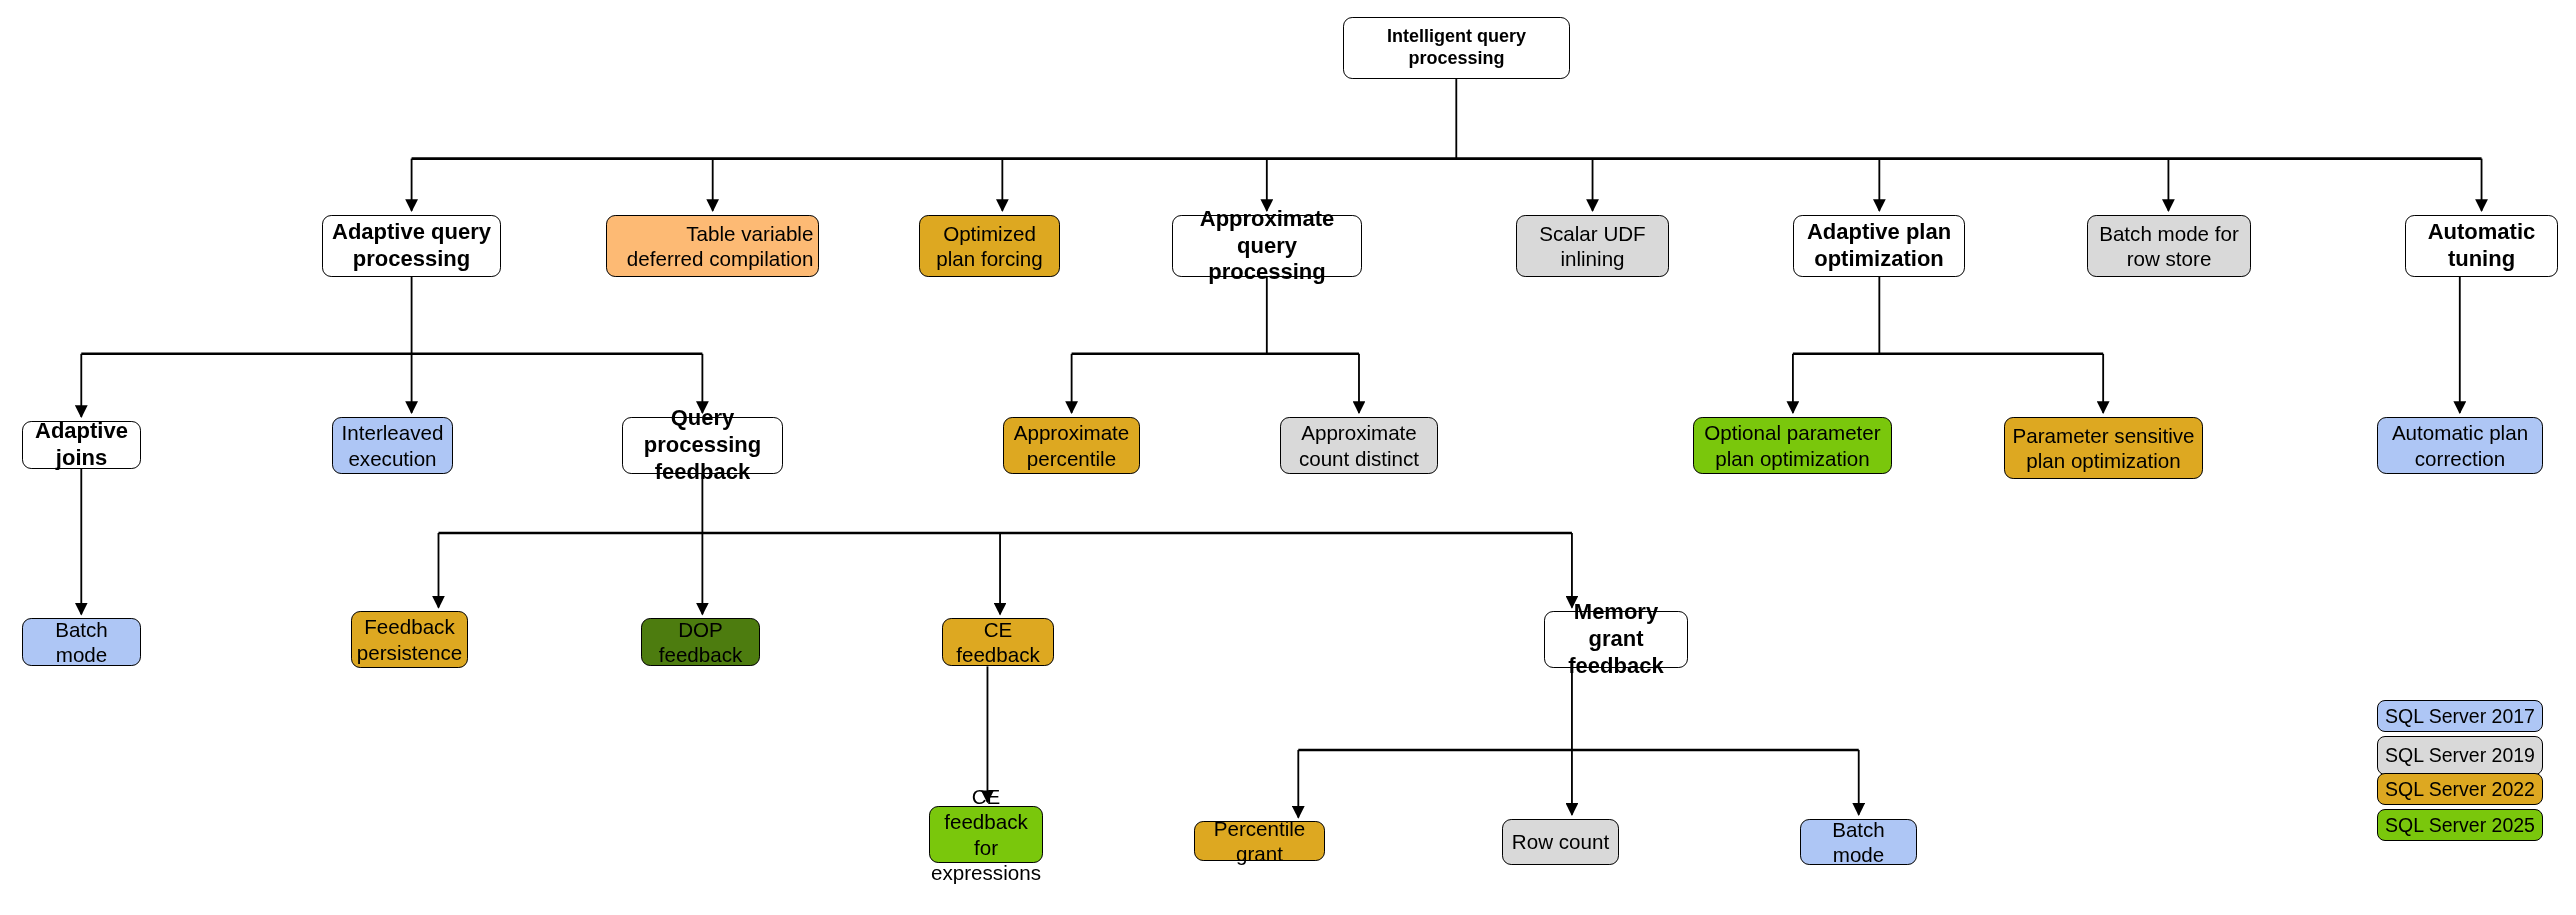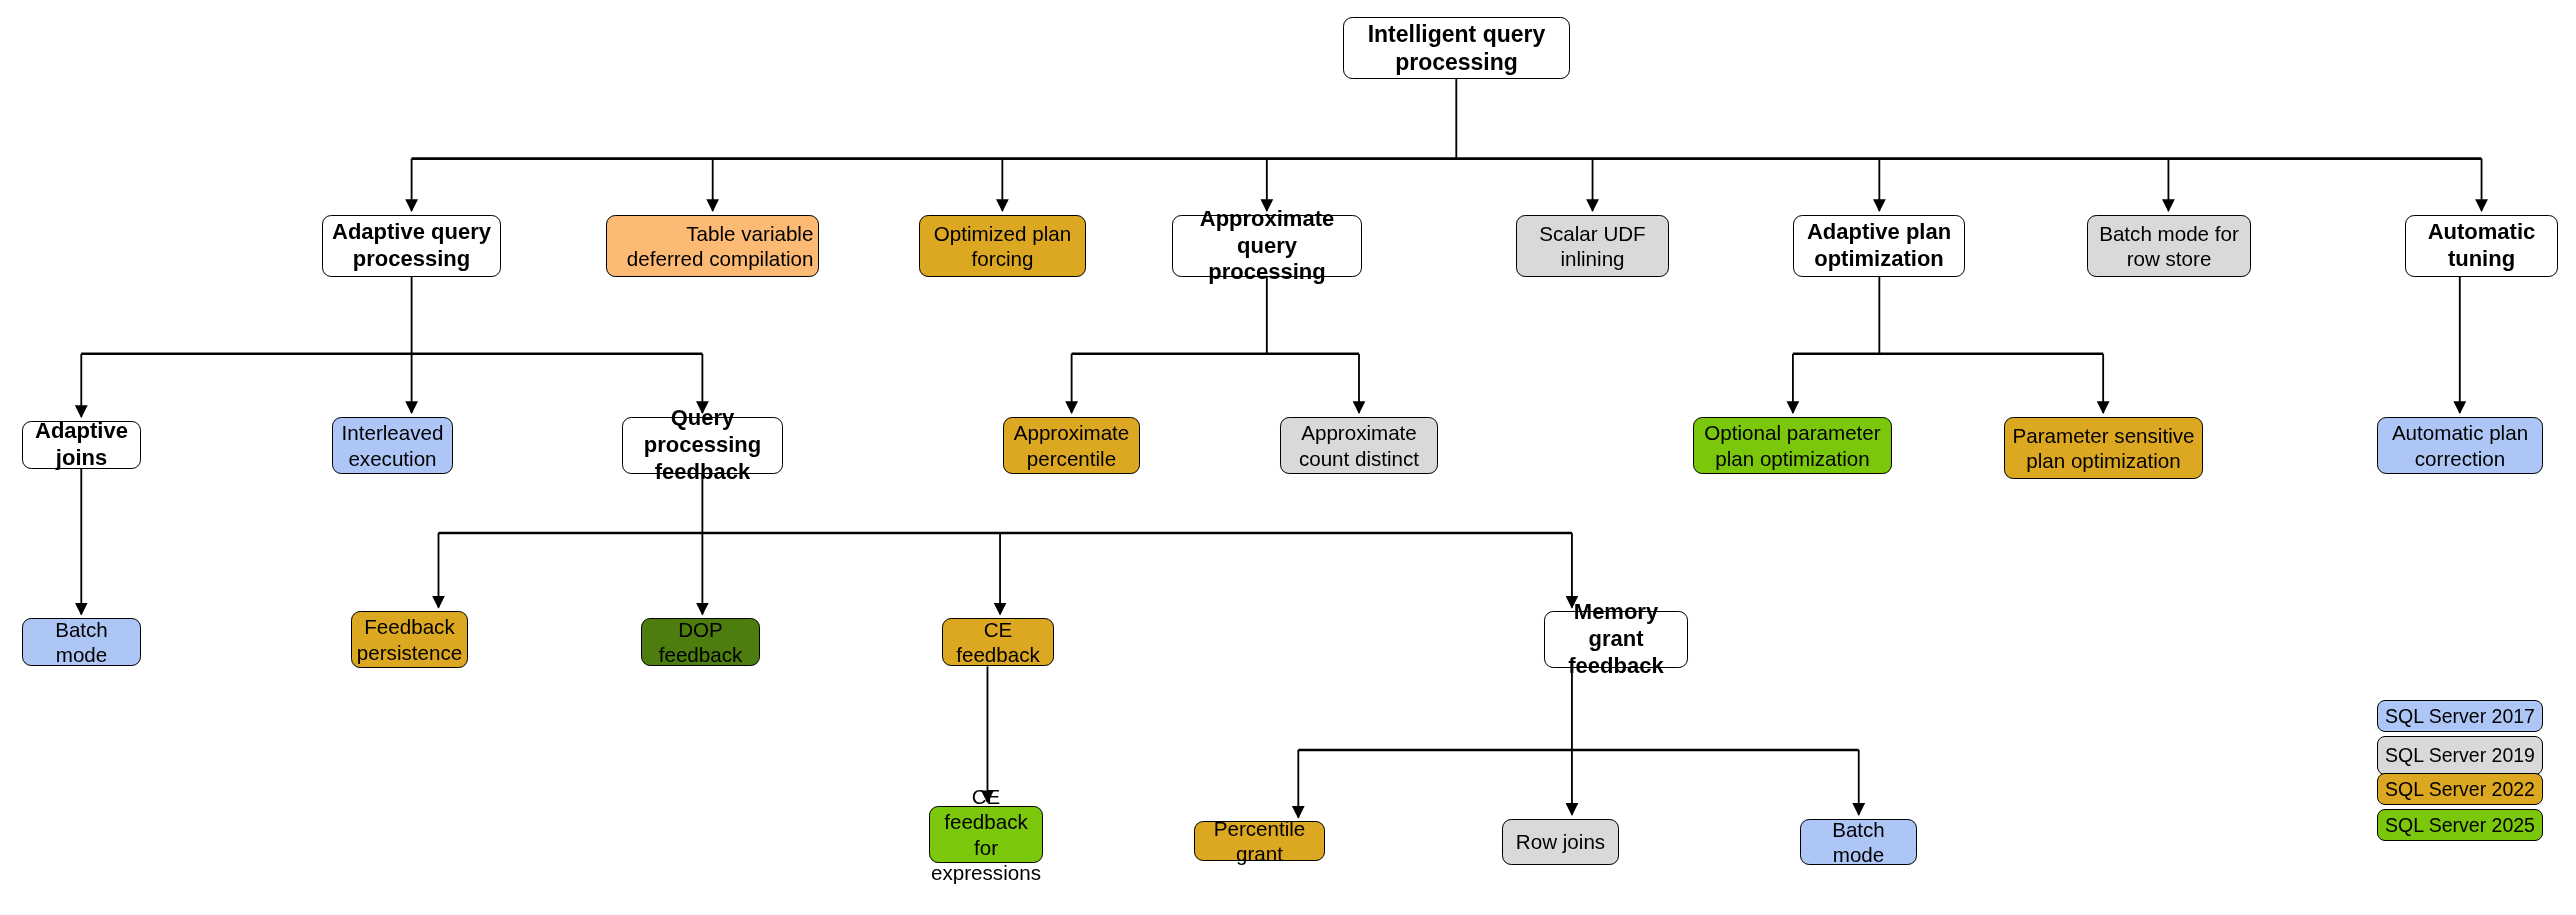--- a/index.html
+++ b/index.html
@@ -4,21 +4,21 @@
 <style>
   html,body{margin:0;padding:0;background:#ffffff;}
   #stage{position:relative;width:2576px;height:916px;background:#ffffff;
          font-family:"Liberation Sans",sans-serif;overflow:hidden;}
   svg#edges{position:absolute;left:0;top:0;width:2576px;height:916px;}
   .node{position:absolute;box-sizing:border-box;display:flex;align-items:center;
         justify-content:center;text-align:center;border:1.7px solid #000000;
         border-radius:9.2px;background:#ffffff;color:#000000;line-height:1.22;
         padding:2.3px 4.6px;}
   .node span{display:block;}
-  .t-root{font-size:23px;font-weight:bold;}
+  .t-root{font-size:18px;font-weight:bold;}
   .t-bold{font-size:22px;font-weight:bold;}
   .t-reg{font-size:20.6px;font-weight:normal;}
   .t-leg{font-size:19.5px;font-weight:normal;}
   .legend-box{position:absolute;box-sizing:border-box;border:1.7px solid #000;
         border-radius:8px;display:flex;align-items:center;justify-content:center;
         font-size:19.5px;color:#000;}
 </style>
 </head>
 <body>
 
@@ -85,21 +85,21 @@
   <div id="node-layer">
       <div class="node" style="left: 1343px; top: 17px; width: 227px; height: 62px; background: rgb(255, 255, 255);">
         <span class="t-root">Intelligent query processing</span>
       </div>
       <div class="node" style="left: 322px; top: 215px; width: 179px; height: 62px; background: rgb(255, 255, 255);">
         <span class="t-bold">Adaptive query processing</span>
       </div>
       <div class="node" style="left: 606px; top: 215px; width: 213px; height: 62px; background: #fdba74; text-align: right;">
         <span class="t-reg">Table variable deferred compilation</span>
       </div>
-      <div class="node" style="left: 919px; top: 215px; width: 167px; height: 62px; background: rgb(221, 168, 33);">
+      <div class="node" style="left: 919px; top: 215px; width: 141px; height: 62px; background: rgb(221, 168, 33);">
         <span class="t-reg">Optimized plan forcing</span>
       </div>
       <div class="node" style="left: 1172px; top: 215px; width: 190px; height: 62px; background: rgb(255, 255, 255);">
         <span class="t-bold">Approximate query processing</span>
       </div>
       <div class="node" style="left: 1516px; top: 215px; width: 153px; height: 62px; background: rgb(217, 217, 217);">
         <span class="t-reg">Scalar UDF inlining</span>
       </div>
       <div class="node" style="left: 1793px; top: 215px; width: 172px; height: 62px; background: rgb(255, 255, 255);">
         <span class="t-bold">Adaptive plan optimization</span>
@@ -149,21 +149,21 @@
       <div class="node" style="left: 1500px; top: 611px; width: 144px; height: 57px; background: rgb(255, 255, 255); margin-left: 44px;">
         <span class="t-bold">Memory grant feedback</span>
       </div>
       <div class="node" style="left: 929px; top: 806px; width: 114px; height: 57px; background: rgb(122, 199, 12);">
         <span class="t-reg">CE feedback for expressions</span>
       </div>
       <div class="node" style="left: 1194px; top: 821px; width: 131px; height: 40px; background: rgb(221, 168, 33);">
         <span class="t-reg">Percentile grant</span>
       </div>
       <div class="node" style="left: 1502px; top: 819px; width: 117px; height: 46px; background: rgb(217, 217, 217);">
-        <span class="t-reg">Row joins</span>
+        <span class="t-reg">Row count</span>
       </div>
       <div class="node" style="left: 1800px; top: 819px; width: 117px; height: 46px; background: rgb(174, 198, 245);">
         <span class="t-reg">Batch mode</span>
       </div>
     </div>
 
   <div id="legend">
       <div class="legend-box" style="left: 2377px; top: 700px; width: 166px; height: 32px; background: rgb(174, 198, 245);">
         <span class="t-leg">SQL Server 2017</span>
       </div>

